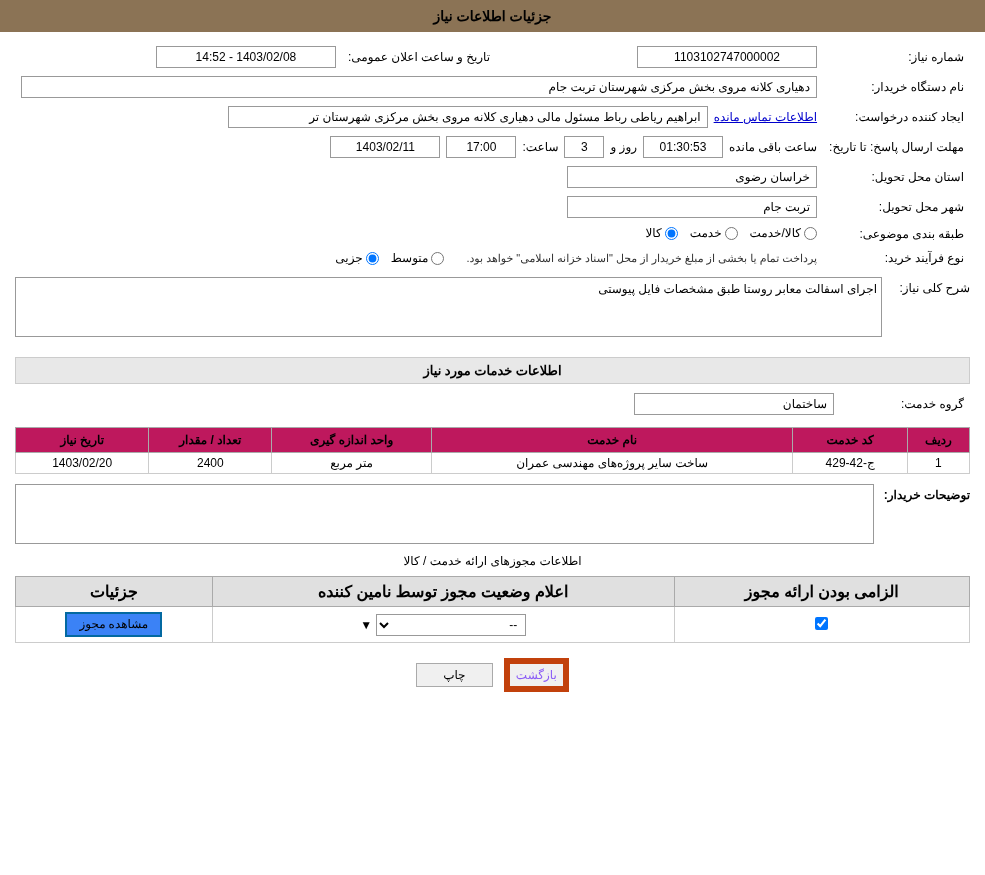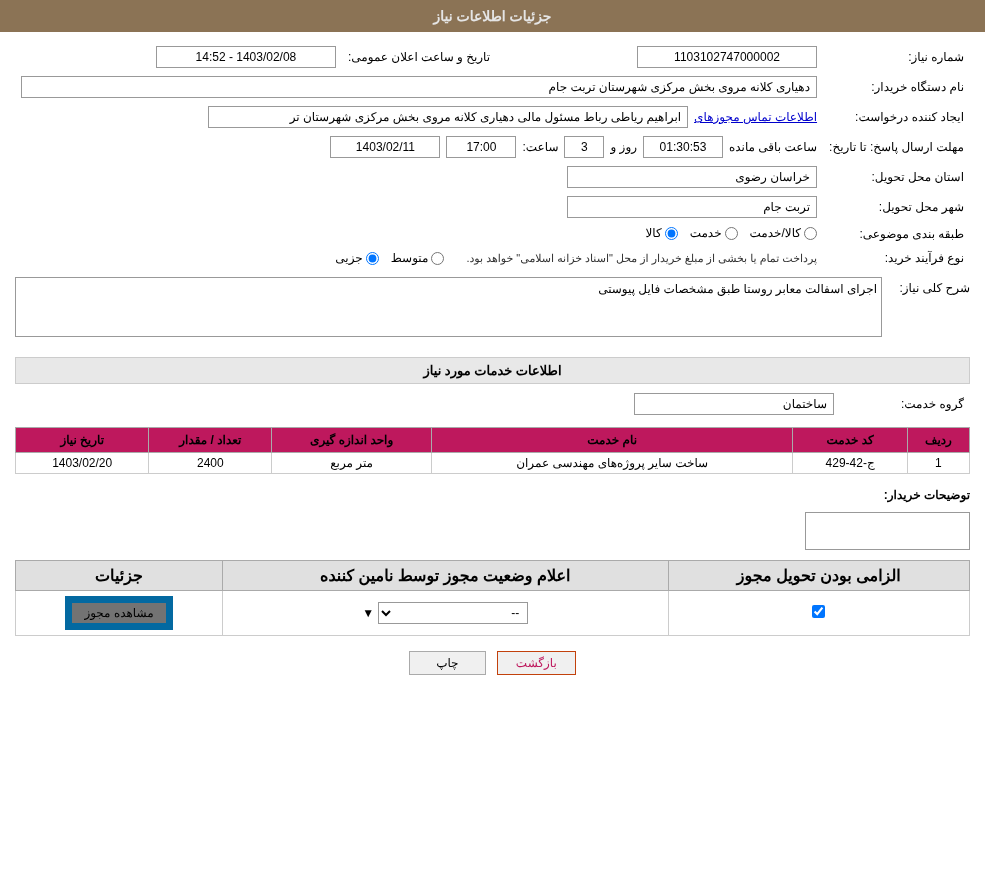--- a/index.html
+++ b/index.html
@@ -10,21 +10,21 @@
       direction: rtl;
     }
     .page-wrapper {
       width: 985px;
       min-height: 875px;
       background: #fff;
       margin: 0 auto;
     }
     .header-bar {
       background: #8B7355;
-      color: #e5e5e5;
+      color: #000000;
       text-align: center;
       padding: 8px 12px;
       font-size: 14px;
       font-weight: bold;
     }
     .content-area {
       padding: 10px 15px;
     }
     .info-table {
       width: 100%;
@@ -107,21 +107,20 @@
       border: 1px solid #ccc;
       padding: 3px 8px;
       text-align: center;
       font-size: 12px;
     }
     .buyer-notes-row {
       display: flex;
       align-items: flex-start;
       gap: 10px;
       margin-top: 5px;
-      flex-direction: column;
     }
     .buyer-notes-label {
       font-weight: bold;
       white-space: nowrap;
       padding-top: 4px;
       font-size: 12px;
     }
     .buyer-notes-box {
       flex: 1;
       height: 60px;
@@ -147,45 +146,45 @@
       text-align: center;
       font-size: 16px;
     }
     .permits-table td {
       border: 1px solid #ccc;
       padding: 5px 8px;
       text-align: center;
       font-size: 12px;
     }
     .btn-action {
-      border: 7px solid #0369a1;
-      background: #737373;
+      border: 2px solid #0369a1;
+      background: #3b82f6;
       padding: 3px 12px;
       cursor: pointer;
-      font-family: Liberation Sans, sans-serif;
+      font-family: Liberation Serif, serif;
       font-size: 12px;
     }
     .btn-print {
       border: 1px solid #aaa;
       background: #f0f0f0;
       padding: 4px 26px;
       cursor: pointer;
       font-family: Tahoma, Arial, sans-serif;
       font-size: 12px;
       margin: 0 4px;
     }
     .btn-back {
-      border: 1px solid #c2410c;
+      border: 6px solid #c2410c;
       background: #f0f0f0;
-      padding: 4px 18px;
+      padding: 4px 6px;
       cursor: pointer;
       font-family: Tahoma, Arial, sans-serif;
       font-size: 12px;
       margin: 0 4px;
-      color: #be185d;
+      color: #8b5cf6;
     }
     .bottom-buttons {
       text-align: center;
       margin: 15px 0;
     }
     .inline-row {
       display: flex;
       align-items: center;
       gap: 6px;
       direction: rtl;
@@ -248,21 +247,21 @@
         <td class="label-cell">نام دستگاه خریدار:</td>
         <td class="value-cell" colspan="3">
           <input type="text" class="input-box" value="دهیاری کلانه مروی بخش مرکزی شهرستان تربت جام" readonly="" style="width: 100%; text-align: right;">
         </td>
       </tr>
 
       <tr>
         <td class="label-cell">ایجاد کننده درخواست:</td>
         <td class="value-cell" colspan="3">
           <div class="inline-row">
-            <span class="link-blue">اطلاعات تماس مجوزهای</span>
+            <span class="link-blue">اطلاعات تماس مانده</span>
             <input type="text" class="input-box" value="ابراهیم ریاطی رباط مسئول مالی دهیاری کلانه مروی بخش مرکزی شهرستان تر" readonly="" style="width: 480px; text-align: right;">
           </div>
         </td>
       </tr>
 
       <tr>
         <td class="label-cell">مهلت ارسال پاسخ: تا تاریخ:</td>
         <td class="value-cell" colspan="3">
           <div class="inline-row" style="flex-wrap:nowrap;">
             <span style="font-size:12px;">ساعت باقی مانده</span>
@@ -373,24 +372,27 @@
     </table>
 
     <div style="margin-top:10px;">
       <div class="buyer-notes-row">
         <div class="buyer-notes-label">توضیحات خریدار:</div>
         <textarea class="buyer-notes-box" readonly="" style=""></textarea>
       </div>
     </div>
 
     <div class="permits-section">
+      <div style="text-align:center;margin-bottom:5px;">
+        <span>اطلاعات مجوزهای ارائه خدمت / کالا</span>
+      </div>
       <table class="permits-table">
         <thead>
           <tr>
-            <th>الزامی بودن تحویل مجوز</th>
+            <th>الزامی بودن ارائه مجوز</th>
             <th>اعلام وضعیت مجوز توسط نامین کننده</th>
             <th>جزئیات</th>
           </tr>
         </thead>
         <tbody id="permits-tbody">
         <tr>
     <td class="checkbox-cell">
       <input type="checkbox" checked="" readonly="" style="">
     </td>
     <td>

